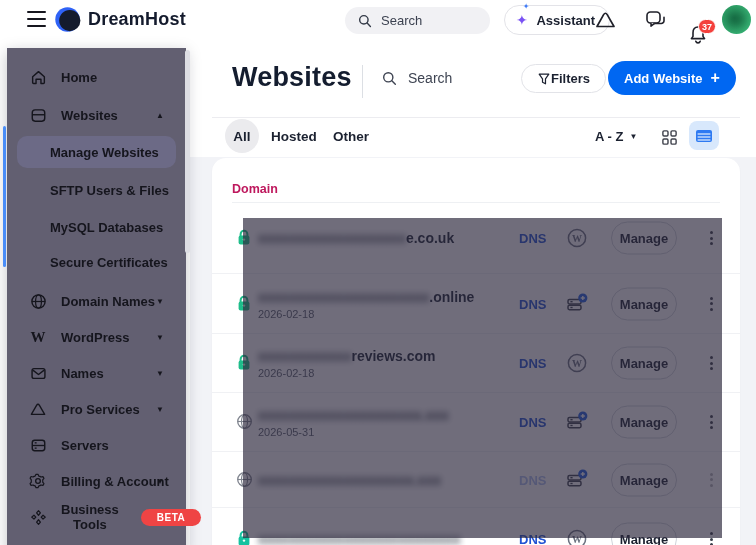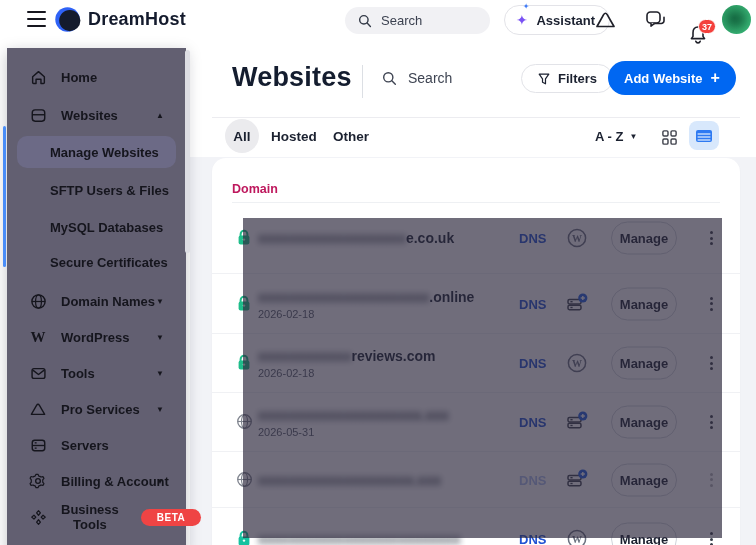--- a/index.html
+++ b/index.html
@@ -26,21 +26,21 @@
   #avatar::after { content:""; position:absolute; left:7px; top:9px; width:15px; height:11px; background:#0f5c38; border-radius:50%; filter:blur(4px); opacity:.7; }
 
   
   #main-bg { left:190px; top:40px; width:566px; height:505px; background:#fff; }
   #main-gray { left:190px; top:157px; width:566px; height:388px; background:#f2f3f7; }
   #header-divider { left:212px; top:117px; width:528px; height:1px; background:#ececf0; }
 
   #page-title { left:232px; top:62px; font-size:27px; font-weight:bold; color:#141d2f; letter-spacing:.2px; }
   #title-divider { left:362px; top:65px; width:1px; height:33px; background:#dcdfe4; }
   #main-search { left:382px; top:70px; display:flex; align-items:center; gap:11px; color:#3e4452; font-size:14px; }
-  #filters-btn { left:521px; top:64px; height:29px; padding:0 15px; background:#fff; border:1px solid #e2e3e8; border-radius:999px; display:flex; align-items:center; gap:7px; font-size:13px; font-weight:bold; color:#1b2130; }
+  #filters-btn { left:521px; top:64px; height:29px; padding:0 15px; background:#fff; border:1px solid #e2e3e8; border-radius:999px; display:flex; align-items:center; gap:0; font-size:13px; font-weight:bold; color:#1b2130; }
   #add-btn { left:608px; top:61px; height:34px; padding:0 16px; background:#0067f2; border:none; border-radius:999px; display:flex; align-items:center; gap:8px; font-size:13px; font-weight:bold; color:#fff; }
   #add-btn .plus { font-size:16px; font-weight:bold; margin-top:-1px; }
 
   .tab { top:123px; height:27px; display:flex; align-items:center; justify-content:center; font-size:13.5px; font-weight:bold; color:#1b2130; cursor:pointer; }
   #tab-all { left:225px; width:34px; height:34px; top:119px; background:#ebebee; border-radius:50%; }
   #tab-hosted { left:271px; }
   #tab-other { left:333px; }
   #sort { left:595px; top:129px; display:flex; align-items:center; gap:6px; font-size:13px; font-weight:bold; color:#1b2130; }
   #sort .caret { font-size:8px; color:#1b2130; }
   #grid-view { left:657px; top:125px; width:24px; height:24px; display:flex; align-items:center; justify-content:center; }
@@ -420,21 +420,21 @@
       <span class="chev">▼</span>
     </div>
 
     <div class="side-item" style="top:308px;">
       <span class="sicon">
         <svg width="17" height="17" viewBox="0 0 18 18">
             <rect x="2.2" y="3.8" width="13.6" height="10.4" rx="2" fill="none" stroke="#15151d" stroke-width="1.5"></rect>
             <path d="M3 5.4 L9 10 L15 5.4" fill="none" stroke="#15151d" stroke-width="1.5" stroke-linejoin="round"></path>
           </svg>
       </span>
-      <span>Tools</span>
+      <span>Names</span>
       <span class="chev">▼</span>
     </div>
 
     <div class="side-item" style="top:344px;">
       <span class="sicon">
         <svg width="18" height="16" viewBox="0 0 20 17">
             <path d="M2.6 14.4 L8.4 4.4 Q10 2 11.6 4.4 L17.4 14.4 Z" fill="none" stroke="#15151d" stroke-width="1.5" stroke-linejoin="round"></path>
           </svg>
       </span>
       <span>Pro Services</span>

